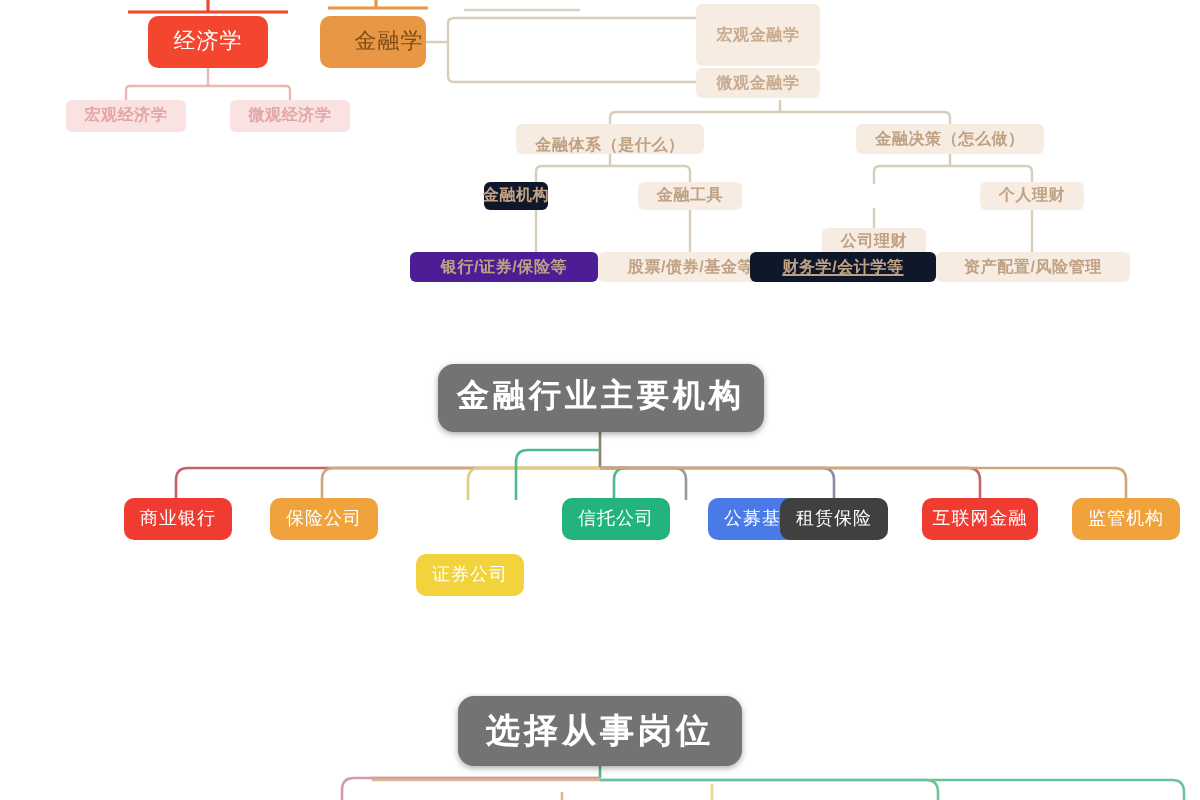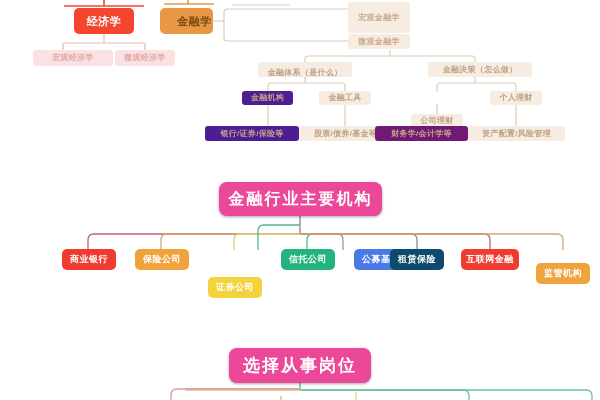--- a/index.html
+++ b/index.html
@@ -32,30 +32,30 @@
     align-items: center;
     justify-content: center;
     text-align: center;
     white-space: nowrap;
     line-height: 1;
     z-index: 3;
   }
   
   .chip {
     border-radius: 5px;
-    font-weight: bold;
+    font-weight: normal;
     letter-spacing: .5px;
   }
   
   .banner {
     border-radius: 8px;
     color: #ffffff;
     font-weight: bold;
     letter-spacing: 2px;
-    background: #ec4899;
+    background: #737373;
     box-shadow: 0 1px 3px rgba(0,0,0,.35);
   }
   
   .pale {
     border-radius: 3px;
     font-weight: bold;
     letter-spacing: .3px;
   }
 </style>
 </head>
@@ -119,21 +119,21 @@
     <path d="M300,390 L586,390 Q592,390 592,396 L592,400" stroke="#6cc39a" stroke-width="1.3" fill="none"></path>
     <path d="M186,390 L300,390" stroke="#dbb98a" stroke-width="1.3" fill="none"></path>
     <path d="M281,396 L281,400" stroke="#dbb98a" stroke-width="1.3" fill="none"></path>
     <path d="M356,392 L356,400" stroke="#e8d98a" stroke-width="1.3" fill="none"></path>
   </svg>
 
   <div class="node chip" style="left:74px; top:8px; width:60px; height:26px; background:#f4452f; color:#ffffff; font-size:11px;">
     <span>经济学</span>
   </div>
 
-  <div class="node pale" style="left:33px; top:50px; width:80px; height:16px; background:#fbe2e2; color:#e3a6a6; font-size:8px;">
+  <div class="node pale" style="left:33px; top:50px; width:60px; height:16px; background:#fbe2e2; color:#e3a6a6; font-size:8px;">
     <span>宏观经济学</span>
   </div>
 
   <div class="node pale" style="left:115px; top:50px; width:60px; height:16px; background:#fbe2e2; color:#e3a6a6; font-size:8px;">
     <span>微观经济学</span>
   </div>
 
   <div class="node chip" style="left:160px; top:8px; width:53px; height:26px; background:#e89844; color:#7e4b12; font-size:11px;padding-left:16px;">
     <span>金融学</span>
   </div>
@@ -143,49 +143,49 @@
   </div>
 
   <div class="node pale" style="left:348px; top:34px; width:62px; height:15px; background:#f6ece2; color:#c9ab8e; font-size:8px;">
     <span>微观金融学</span>
   </div>
 
   <div class="node pale" style="left:258px; top:62px; width:94px; height:15px; background:#f6ece2; color:#c0a183; font-size:8px;align-items:flex-end;">
     <span>金融体系（是什么）</span>
   </div>
 
-  <div class="node pale" style="left:242px; top:91px; width:51px; height:14px; background:#4c1d95; color:#c0a183; font-size:8px;">
+  <div class="node pale" style="left:242px; top:91px; width:32px; height:14px; background:#0f172a; color:#c0a183; font-size:8px;">
     <span>金融机构</span>
   </div>
 
   <div class="node pale" style="left:319px; top:91px; width:52px; height:14px; background:#f6ece2; color:#c0a183; font-size:8px;">
     <span>金融工具</span>
   </div>
 
   <div class="node pale" style="left:205px; top:126px; width:94px; height:15px; background:#4c1d95; color:#c0a183; font-size:8px;justify-content:center;">
     <span>银行/证券/保险等</span>
   </div>
 
   <div class="node pale" style="left:299px; top:126px; width:93px; height:15px; background:#f6ece2; color:#c0a183; font-size:8px;">
     <span>股票/债券/基金等</span>
   </div>
 
-  <div class="node pale" style="left:428px; top:62px; width:104px; height:15px; background:#f6ece2; color:#c0a183; font-size:8px;">
+  <div class="node pale" style="left:428px; top:62px; width:94px; height:15px; background:#f6ece2; color:#c0a183; font-size:8px;">
     <span>金融决策（怎么做）</span>
   </div>
 
   <div class="node pale" style="left:411px; top:91px; width:52px; height:14px; background:#f6ece2; color:#c0a183; font-size:8px;margin-top:23px;">
     <span>公司理财</span>
   </div>
 
   <div class="node pale" style="left:490px; top:91px; width:52px; height:14px; background:#f6ece2; color:#c0a183; font-size:8px;">
     <span>个人理财</span>
   </div>
 
-  <div class="node pale" style="left:375px; top:126px; width:93px; height:15px; background:#701a75; color:#c0a183; font-size:8px;">
+  <div class="node pale" style="left:375px; top:126px; width:93px; height:15px; background:#0f172a; color:#c0a183; font-size:8px;text-decoration:underline;">
     <span>财务学/会计学等</span>
   </div>
 
   <div class="node pale" style="left:468px; top:126px; width:97px; height:15px; background:#f6ece2; color:#c0a183; font-size:8px;">
     <span>资产配置/风险管理</span>
   </div>
 
   <div class="node banner" style="left:219px; top:182px; width:163px; height:34px; font-size:16px;">
     <span>金融行业主要机构</span>
   </div>
@@ -203,29 +203,29 @@
   </div>
 
   <div class="node chip" style="left:281px; top:249px; width:54px; height:21px; background:#23b47e; color:#ffffff; font-size:9px;">
     <span>信托公司</span>
   </div>
 
   <div class="node chip" style="left:354px; top:249px; width:54px; height:21px; background:#4a7ae8; color:#ffffff; font-size:9px;">
     <span>公募基金</span>
   </div>
 
-  <div class="node chip" style="left:390px; top:249px; width:54px; height:21px; background:#0c4a6e; color:#ffffff; font-size:9px;">
+  <div class="node chip" style="left:390px; top:249px; width:54px; height:21px; background:#404040; color:#ffffff; font-size:9px;">
     <span>租赁保险</span>
   </div>
 
   <div class="node chip" style="left:461px; top:249px; width:58px; height:21px; background:#ef3b30; color:#ffffff; font-size:9px;">
     <span>互联网金融</span>
   </div>
 
-  <div class="node chip" style="left:536px; top:263px; width:54px; height:21px; background:#f0a33c; color:#ffffff; font-size:9px;">
+  <div class="node chip" style="left:536px; top:249px; width:54px; height:21px; background:#f0a33c; color:#ffffff; font-size:9px;">
     <span>监管机构</span>
   </div>
 
   <div class="node banner" style="left:229px; top:348px; width:142px; height:35px; font-size:17px;">
     <span>选择从事岗位</span>
   </div>
 
 </div>
 
 </body></html>

